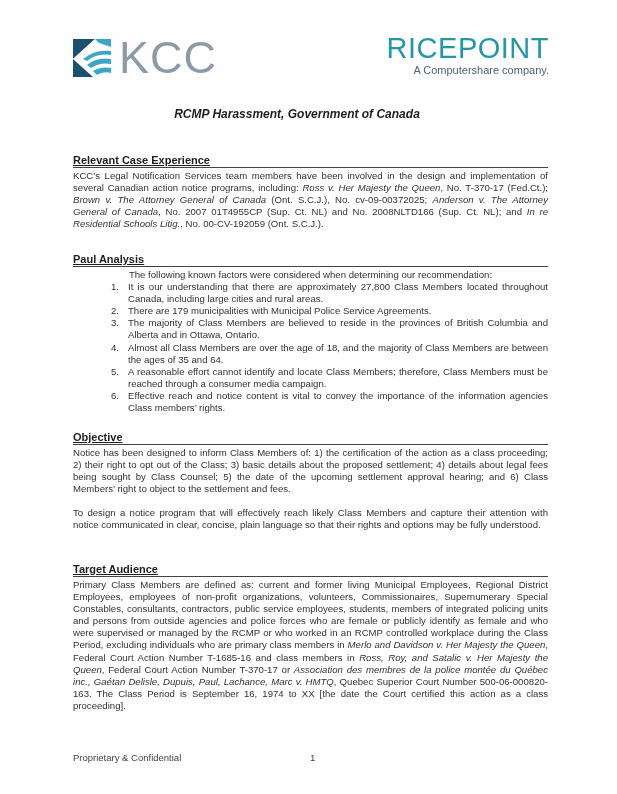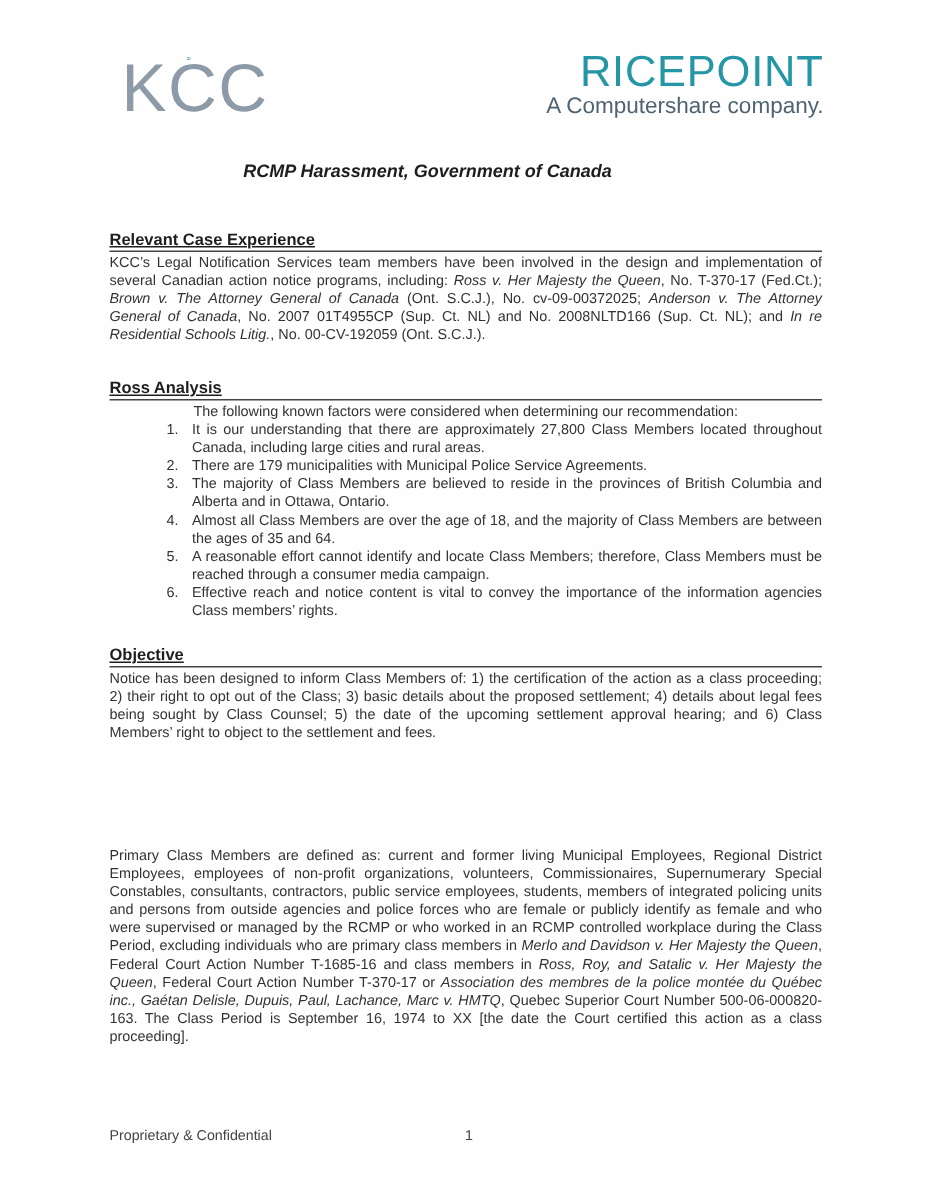--- a/index.html
+++ b/index.html
@@ -1,30 +1,30 @@
 <!DOCTYPE html>
 <html><head>
 <meta charset="utf-8">
 <style>
   html, body { margin: 0; padding: 0; background: #ffffff; }
   body { width: 617px; height: 794px; position: relative; overflow: hidden;
          font-family: "Liberation Sans", sans-serif; color: #2a2a2a; }
   .page { position: absolute; left: 0; top: 0; width: 617px; height: 794px; background: #fefefe; }
 
   
-  .logo-kcc { position: absolute; left: 73px; top: 38px; height: 40px; display: flex; align-items: center; flex-direction: column; }
+  .logo-kcc { position: absolute; left: 73px; top: 38px; height: 40px; display: flex; align-items: center; }
   .kcc-mark { width: 38px; height: 38px; display: block; }
   .kcc-text { font-family: "Liberation Sans", sans-serif; font-size: 45px; color: #8d9aa7; letter-spacing: 1px;
               margin-left: 8px; line-height: 38px; font-weight: normal; }
   .logo-ricepoint { position: absolute; right: 68px; top: 33px; text-align: right; }
   .rp-name { font-size: 29px; color: #2596a6; letter-spacing: 0.5px; line-height: 30px; }
-  .rp-tag { font-size: 15px; color: #4e6472; margin-top: 2px; line-height: 11px; text-align: center; }
+  .rp-tag { font-size: 11px; color: #4e6472; margin-top: 2px; line-height: 11px; }
 
   
-  .title-block { position: absolute; left: 0; width: 548px; top: 107px; text-align: center; padding-left: 11px; }
+  .title-block { position: absolute; left: 12px; width: 548px; top: 107px; text-align: center; padding-left: 11px; }
   .title-line1 { font-size: 12px; font-weight: bold; font-style: italic; line-height: 14px; color: #1e1e1e; }
   .title-line2 { font-size: 12px; font-weight: bold; line-height: 15px; color: #1e1e1e; }
 
   
   .section { position: absolute; left: 73px; width: 475px; }
   .sec-heading { font-size: 11px; font-weight: bold; text-decoration: underline; color: #1e1e1e;
                  border-bottom: 1.5px solid #444; line-height: 13px; padding-bottom: 0; }
   .para { font-size: 9.6px; line-height: 12.1px; text-align: justify; margin: 2px 0 0 0; color: #333; }
   .para i { font-style: italic; }
   .para + .para { margin-top: 12px; }
@@ -64,38 +64,40 @@
   <div class="title-block">
     <div class="title-line1">RCMP Harassment, Government of Canada</div>
   </div>
 
   <div class="section" style="top:154px;">
     <div class="sec-heading">Relevant Case Experience</div>
     <p class="para"><span>KCC’s Legal Notification Services team members have been involved in the design and implementation of several Canadian action notice programs, including: </span><i>Ross v. Her Majesty the Queen</i><span>, No. T-370-17 (Fed.Ct.); </span><i>Brown v. The Attorney General of Canada</i><span> (Ont. S.C.J.), No. cv-09-00372025; </span><i>Anderson v. The Attorney General of Canada</i><span>, No. 2007 01T4955CP (Sup. Ct. NL) and No. 2008NLTD166 (Sup. Ct. NL); and </span><i>In re Residential Schools Litig.</i><span>, No. 00-CV-192059 (Ont. S.C.J.).</span></p>
   </div>
 
   <div class="section" style="top:253px;">
-    <div class="sec-heading">Ross Analysis</div>
+    <div class="sec-heading">Paul Analysis</div>
     <p class="para" style="text-align:center;">The following known factors were considered when determining our recommendation:</p>
     <ol class="factors">
       <li><span class="num">1.</span><span>It is our understanding that there are approximately 27,800 Class Members located throughout Canada, including large cities and rural areas.</span></li>
       <li><span class="num">2.</span><span>There are 179 municipalities with Municipal Police Service Agreements.</span></li>
       <li><span class="num">3.</span><span>The majority of Class Members are believed to reside in the provinces of British Columbia and Alberta and in Ottawa, Ontario.</span></li>
       <li><span class="num">4.</span><span>Almost all Class Members are over the age of 18, and the majority of Class Members are between the ages of 35 and 64.</span></li>
       <li><span class="num">5.</span><span>A reasonable effort cannot identify and locate Class Members; therefore, Class Members must be reached through a consumer media campaign.</span></li>
       <li><span class="num">6.</span><span>Effective reach and notice content is vital to convey the importance of the information agencies Class members’ rights.</span></li>
     </ol>
   </div>
 
   <div class="section" style="top:431px;">
     <div class="sec-heading">Objective</div>
     <p class="para">Notice has been designed to inform Class Members of: 1) the certification of the action as a class proceeding; 2) their right to opt out of the Class; 3) basic details about the proposed settlement; 4) details about legal fees being sought by Class Counsel; 5) the date of the upcoming settlement approval hearing; and 6) Class Members’ right to object to the settlement and fees.</p>
+    <p class="para">To design a notice program that will effectively reach likely Class Members and capture their attention with notice communicated in clear, concise, plain language so that their rights and options may be fully understood.</p>
   </div>
 
   <div class="section" style="top:563px;">
+    <div class="sec-heading">Target Audience</div>
     <p class="para"><span>Primary Class Members are defined as: current and former living Municipal Employees, Regional District Employees, employees of non-profit organizations, volunteers, Commissionaires, Supernumerary Special Constables, consultants, contractors, public service employees, students, members of integrated policing units and persons from outside agencies and police forces who are female or publicly identify as female and who were supervised or managed by the RCMP or who worked in an RCMP controlled workplace during the Class Period, excluding individuals who are primary class members in </span><i>Merlo and Davidson v. Her Majesty the Queen</i><span>, Federal Court Action Number T-1685-16 and class members in </span><i>Ross, Roy, and Satalic v. Her Majesty the Queen</i><span>, Federal Court Action Number T-370-17 or </span><i>Association des membres de la police montée du Québec inc., Gaétan Delisle, Dupuis, Paul, Lachance, Marc v. HMTQ</i><span>, Quebec Superior Court Number 500-06-000820-163. The Class Period is September 16, 1974 to XX [the date the Court certified this action as a class proceeding].</span></p>
   </div>
 
   <div class="footer">
     <span>Proprietary &amp; Confidential</span>
     <span class="footer-page">1</span>
   </div>
 </div>
 
 </body></html>

